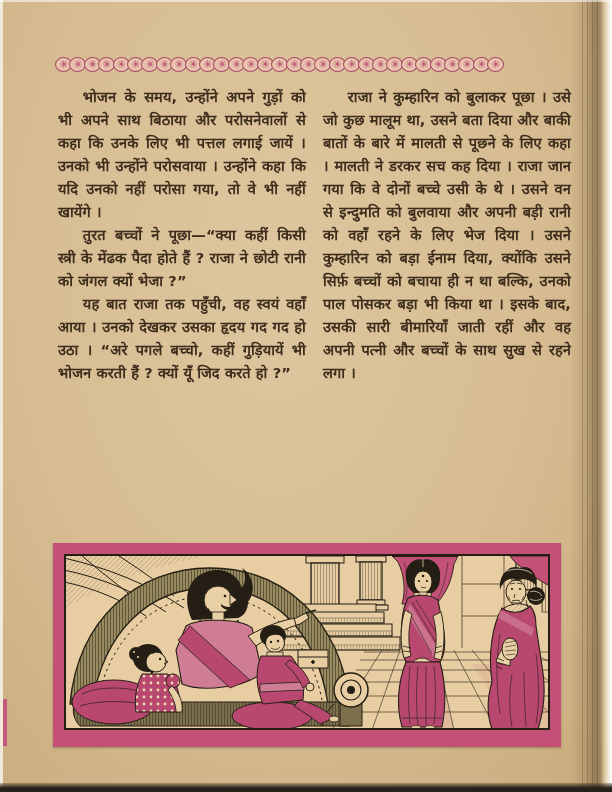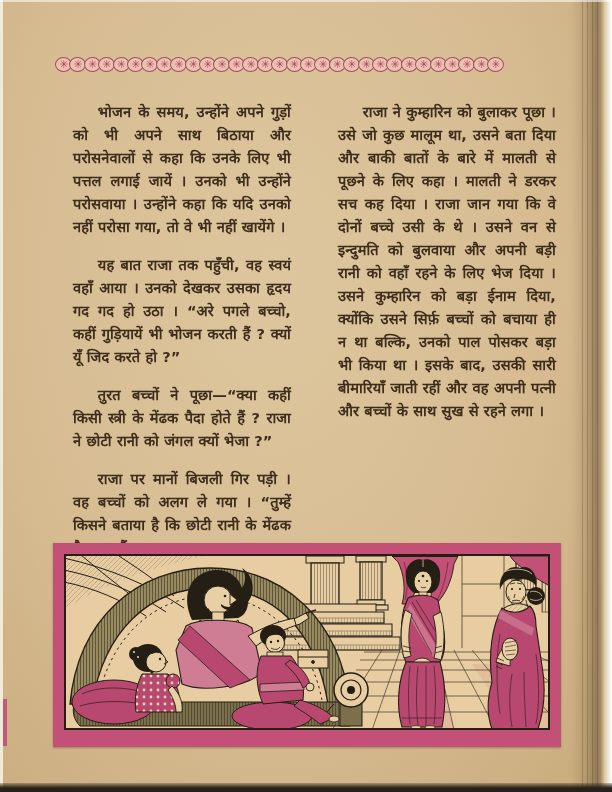--- a/index.html
+++ b/index.html
@@ -53,21 +53,21 @@
   }
   .orn:first-child{margin-left:0;}
 
   
   .text-area{
     position:absolute;left:58px;top:85px;width:513px;height:448px;
     display:flex;gap:17px;
   }
   .col{width:248px;}
   .para{
-    margin:15px;color:var(--ink);
+    margin:0;color:var(--ink);
     font-size:14.6px;line-height:23px;font-weight:600;
     text-align:justify;text-indent:1.7em;
     letter-spacing:.1px;
     font-family:"DejaVu Sans","Liberation Serif",sans-serif;
   }
 
   
   .illo-frame{
     position:absolute;left:53px;top:543px;width:508px;height:204px;
     background:var(--magenta);
@@ -112,23 +112,22 @@
       <span class="orn">✳</span>
       <span class="orn">✳</span>
       <span class="orn">✳</span>
       <span class="orn">✳</span>
       <span class="orn">✳</span>
     </div>
 
   <div class="text-area">
     <div class="col">
         <p class="para">भोजन के समय, उन्होंने अपने गुड़ों को भी अपने साथ बिठाया और परोसनेवालों से कहा कि उनके लिए भी पत्तल लगाई जायें । उनको भी उन्होंने परोसवाया । उन्होंने कहा कि यदि उनको नहीं परोसा गया, तो वे भी नहीं खायेंगे ।</p>
+        <p class="para">तुरत बच्चों ने पूछा—“क्या कहीं किसी स्त्री के मेंढक पैदा होते हैं ? राजा ने छोटी रानी को जंगल क्यों भेजा ?”</p>
         <p class="para">यह बात राजा तक पहुँची, वह स्वयं वहाँ आया । उनको देखकर उसका हृदय गद गद हो उठा । “अरे पगले बच्चो, कहीं गुड़ियायें भी भोजन करती हैं ? क्यों यूँ जिद करते हो ?”</p>
-        <p class="para">तुरत बच्चों ने पूछा—“क्या कहीं किसी स्त्री के मेंढक पैदा होते हैं ? राजा ने छोटी रानी को जंगल क्यों भेजा ?”</p>
-        <p class="para">राजा पर मानों बिजली गिर पड़ी । वह बच्चों को अलग ले गया । “तुम्हें किसने बताया है कि छोटी रानी के मेंढक पैदा हुए हैं ।”</p>
       </div>
     <div class="col">
         <p class="para">राजा ने कुम्हारिन को बुलाकर पूछा । उसे जो कुछ मालूम था, उसने बता दिया और बाकी बातों के बारे में मालती से पूछने के लिए कहा । मालती ने डरकर सच कह दिया । राजा जान गया कि वे दोनों बच्चे उसी के थे । उसने वन से इन्दुमति को बुलवाया और अपनी बड़ी रानी को वहाँ रहने के लिए भेज दिया । उसने कुम्हारिन को बड़ा ईनाम दिया, क्योंकि उसने सिर्फ़ बच्चों को बचाया ही न था बल्कि, उनको पाल पोसकर बड़ा भी किया था । इसके बाद, उसकी सारी बीमारियाँ जाती रहीं और वह अपनी पत्नी और बच्चों के साथ सुख से रहने लगा ।</p>
       </div>
   </div>
 
   <div class="illo-frame">
     <svg viewBox="0 0 486 176" role="img">
       <defs>
         <pattern id="hv" width="3" height="4" patternUnits="userSpaceOnUse">

